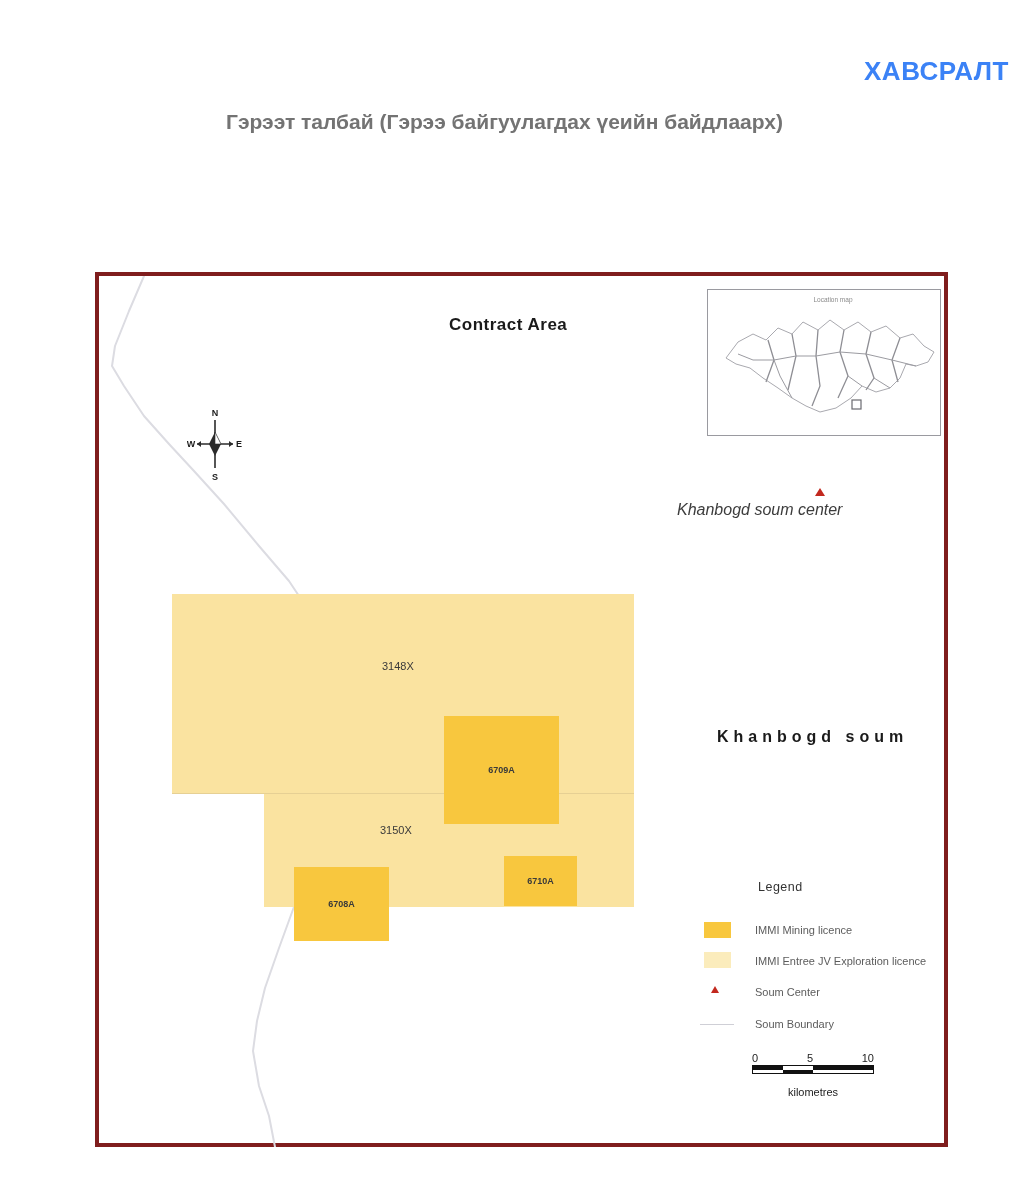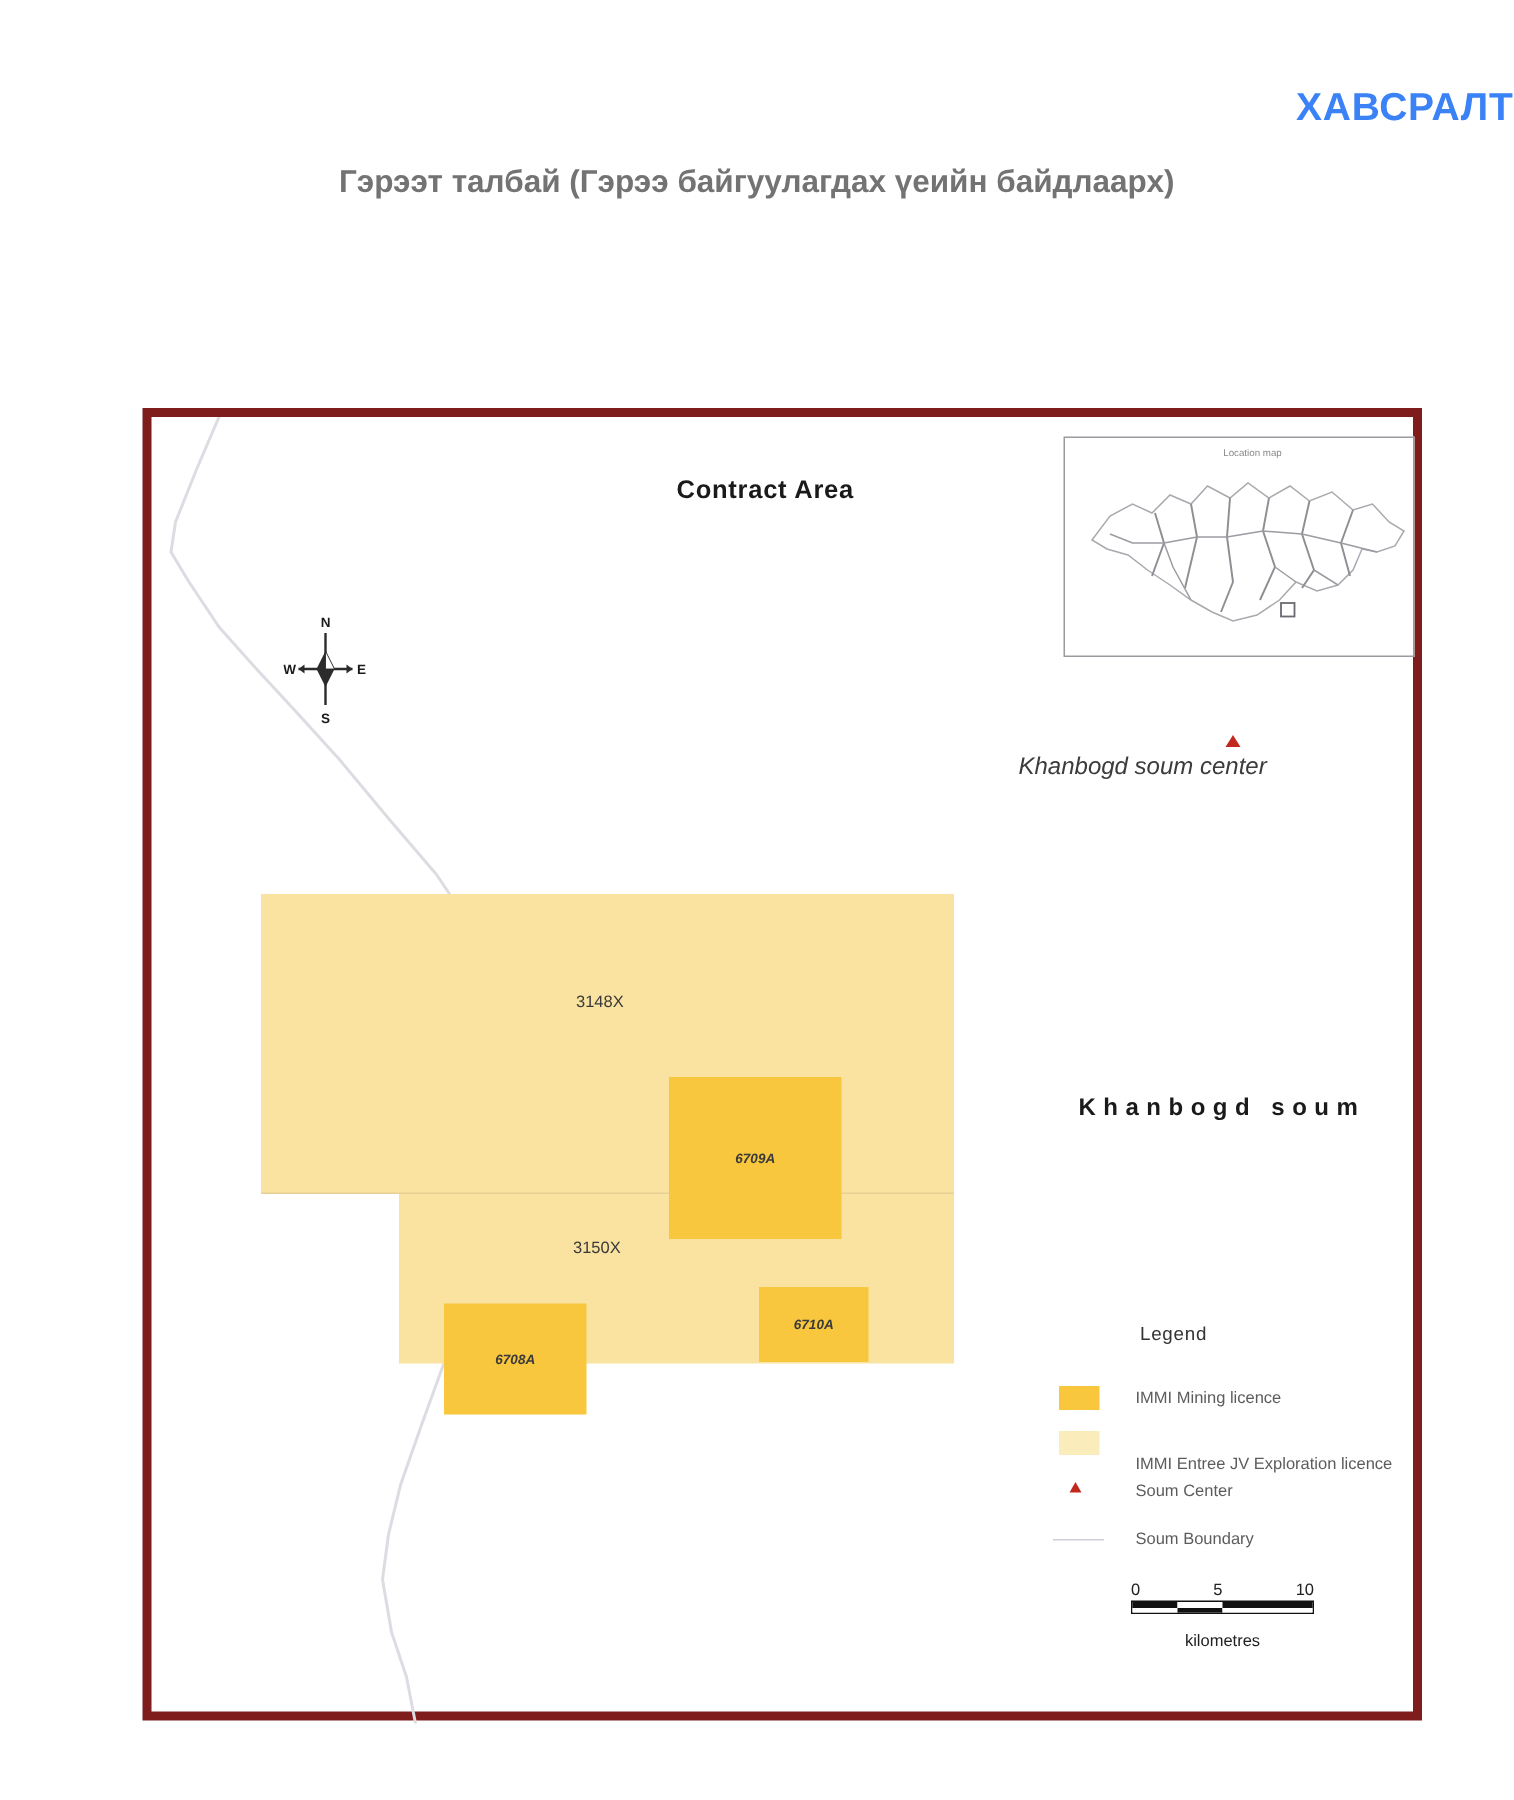--- a/index.html
+++ b/index.html
@@ -10,21 +10,21 @@
   .doc-title{
     position:absolute;top:56px;left:0;width:100%;text-align:right;
     font-size:26px;font-weight:bold;letter-spacing:.5px;color:#3b82f6;
   }
   .doc-subtitle{
     position:absolute;top:110px;left:0;width:100%;text-align:center;
     font-size:21px;font-weight:bold;color:#737373;
   }
   .map-frame{
     position:absolute;left:95px;top:272px;width:853px;height:875px;
-    border:6px solid #7f1d1d;background:#ffffff;box-sizing:border-box;
+    border:4px solid #7f1d1d;background:#ffffff;box-sizing:border-box;
   }
   .map-title{
     position:absolute;left:350px;top:39px;z-index:4;
     font-size:17px;font-weight:bold;color:#1a1a1a;letter-spacing:.5px;
   }
   .inset{
     position:absolute;left:608px;top:13px;width:234px;height:147px;
     border:1px solid #9a9aa0;background:#fff;z-index:4;box-sizing:border-box;
   }
   .inset svg{display:block;}
@@ -36,21 +36,21 @@
   }
   .soum-center-marker{
     position:absolute;left:716px;top:212px;z-index:4;
     width:0;height:0;border-left:5px solid transparent;border-right:5px solid transparent;
     border-bottom:8px solid var(--c-red,#c2281e);
   }
   .lic{position:absolute;z-index:2;display:flex;align-items:center;justify-content:center;}
   .lic-exploration{background:var(--c-expl,#fae3a0);}
   .lic-mining{background:var(--c-mining,#f8c73e);}
   .lic-label-free{position:absolute;z-index:3;font-size:11px;color:#3a3a3a;}
-  .lic-label-in{font-size:9px;color:#3a3a3a;font-weight:bold;font-style:italic;}
+  .lic-label-in{font-size:9px;color:#3a3a3a;font-weight:bold;}
   .expl-divider{position:absolute;left:73px;top:517px;width:462px;height:0;
     border-top:1px solid #e6d094;z-index:2;}
   .khanbogd-label{
     position:absolute;left:618px;top:452px;z-index:4;
     font-size:16px;font-weight:bold;letter-spacing:5px;color:#1a1a1a;white-space:nowrap;
   }
   .bayanovoo-label{
     position:absolute;left:55px;top:712px;width:190px;text-align:center;z-index:4;
     font-size:15.5px;font-weight:bold;letter-spacing:3px;color:#1a1a1a;line-height:26px;
   }
@@ -137,21 +137,21 @@
   <div class="lic-label-free" style="left:281px;top:548px;">3150X</div>
 
   <div class="khanbogd-label">Khanbogd soum</div>
 
   <div class="legend-title">Legend</div>
 
   <div class="legend-swatch" style="top: 646px; background-color: rgb(248, 199, 62);"></div>
   <div class="legend-label" style="top:648px;">IMMI Mining licence</div>
 
   <div class="legend-swatch" style="top: 676px; background-color: rgb(251, 236, 188);"></div>
-  <div class="legend-label" style="top:679px;margin-top:13px;">IMMI Entree JV Exploration licence</div>
+  <div class="legend-label" style="top:679px;">IMMI Entree JV Exploration licence</div>
 
   <div class="legend-triangle" style="top: 710px; border-bottom-color: rgb(194, 40, 30);"></div>
   <div class="legend-label" style="top:710px;">Soum Center</div>
 
   <div class="legend-line" style="top:748px;"></div>
   <div class="legend-label" style="top:742px;">Soum Boundary</div>
 
   <div class="scalebar">
     <div class="sb-ticks">
       <span>0</span>

